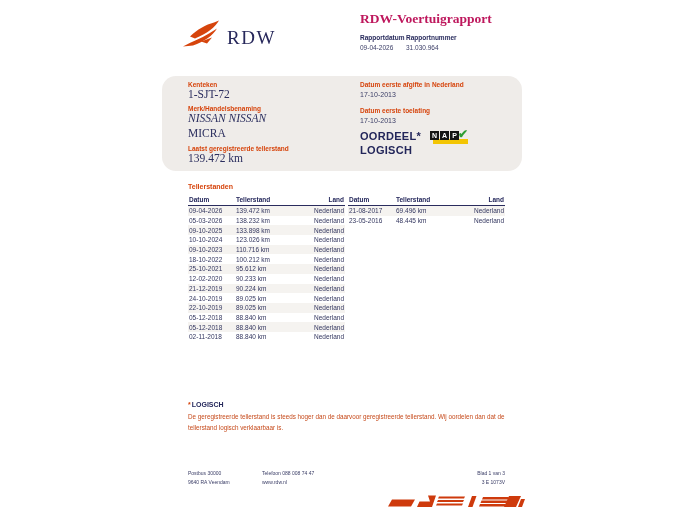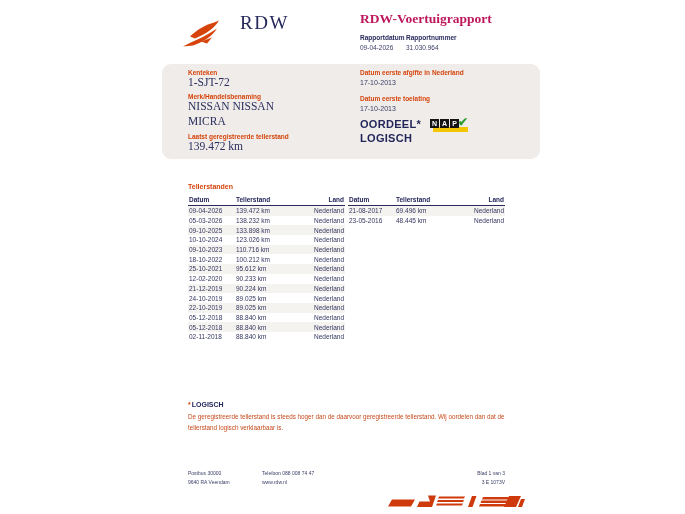--- a/index.html
+++ b/index.html
@@ -1,32 +1,32 @@
 <!DOCTYPE html>
 <html><head>
 <meta charset="utf-8">
 <style>
   html,body{margin:0;padding:0;background:#ffffff;}
   .page{
     position:relative;width:685px;height:514px;background:#ffffff;overflow:hidden;
     font-family:"Liberation Sans",sans-serif;color:#272a5c;
   }
   
-  .logo{position:absolute;left:182px;top:12px;display:flex;align-items:flex-start;gap:13px;}
+  .logo{position:absolute;left:182px;top:12px;display:flex;align-items:flex-end;}
   .logo svg{width:38px;height:31px;display:block;margin-top:6px;}
   .wordmark{font-family:"Liberation Serif",serif;font-size:19px;letter-spacing:1.5px;color:#27285b;margin-left:7px;}
   .doc-title{position:absolute;left:360px;top:11px;font-family:"Liberation Serif",serif;
     font-weight:bold;font-size:13.5px;color:#be185d;}
   .meta{position:absolute;top:34px;}
   .meta .lbl{font-size:6.5px;font-weight:bold;color:#272a5c;}
   .meta .val{font-size:6.5px;color:#3a3d66;margin-top:3px;}
   .meta-date{left:360px;}
   .meta-number{left:406px;}
   
-  .vbox{position:absolute;left:162px;top:64px;width:360px;height:95px;background:#efece9;border-radius:9px;padding-left:18px;}
+  .vbox{position:absolute;left:162px;top:76px;width:360px;height:95px;background:#efece9;border-radius:14px;}
   .vbox .olabel{position:absolute;font-size:6.5px;font-weight:bold;color:#d6440c;}
   .vbox .serifval{position:absolute;font-family:"Liberation Serif",serif;font-size:11.5px;color:#2b2e5e;}
   .vbox .smallval{position:absolute;font-size:7px;color:#3a3d66;}
   .oordeel{position:absolute;left:198px;top:53px;font-size:11px;font-weight:bold;color:#23265a;line-height:14px;letter-spacing:.3px;}
   
   .nap{position:absolute;left:268px;top:54px;width:40px;height:18px;}
   .nap .bar{position:absolute;left:3px;top:9px;width:35px;height:5px;background:#f3c503;}
   .nap .sq{position:absolute;top:1px;width:9px;height:9px;background:#141414;color:#ffffff;
     font-size:7px;font-weight:bold;text-align:center;line-height:9px;}
   .nap .sq1{left:0;} .nap .sq2{left:10px;} .nap .sq3{left:20px;}
@@ -75,21 +75,21 @@
   <div class="meta meta-number">
     <div class="lbl">Rapportnummer</div>
     <div class="val">31.030.964</div>
   </div>
 
   <div class="vbox">
     <div class="olabel" style="left:26px;top:5px;">Kenteken</div>
     <div class="serifval" style="left:26px;top:12px;">1-SJT-72</div>
 
     <div class="olabel" style="left:26px;top:29px;">Merk/Handelsbenaming</div>
-    <div class="serifval" style="left:26px;top:36px;">NISSAN NISSAN</div>
+    <div class="serifval" style="left:26px;top:36px;font-style:italic;">NISSAN NISSAN</div>
     <div class="serifval" style="left:26px;top:51px;text-align:right;">MICRA</div>
 
     <div class="olabel" style="left:26px;top:69px;">Laatst geregistreerde tellerstand</div>
     <div class="serifval" style="left:26px;top:76px;">139.472 km</div>
 
     <div class="olabel" style="left:198px;top:5px;">Datum eerste afgifte in Nederland</div>
     <div class="smallval" style="left:198px;top:15px;">17-10-2013</div>
 
     <div class="olabel" style="left:198px;top:31px;">Datum eerste toelating</div>
     <div class="smallval" style="left:198px;top:41px;">17-10-2013</div>

